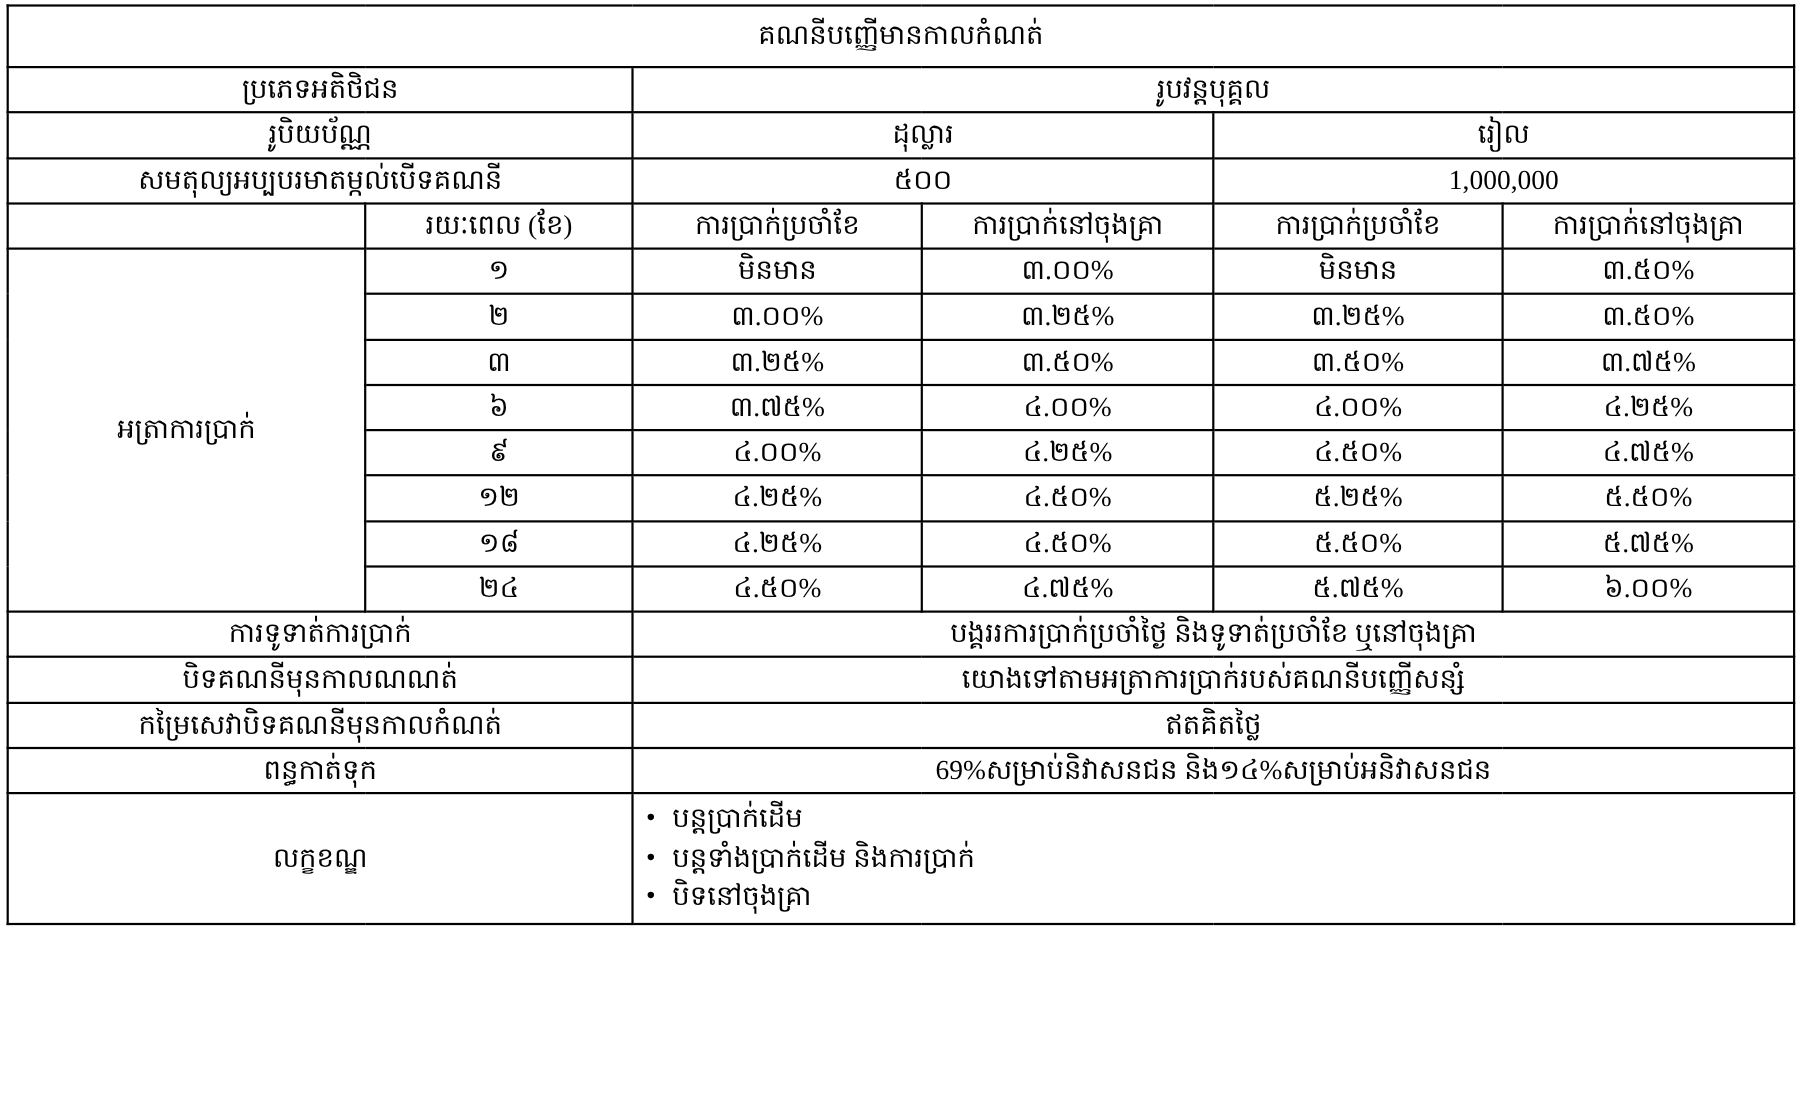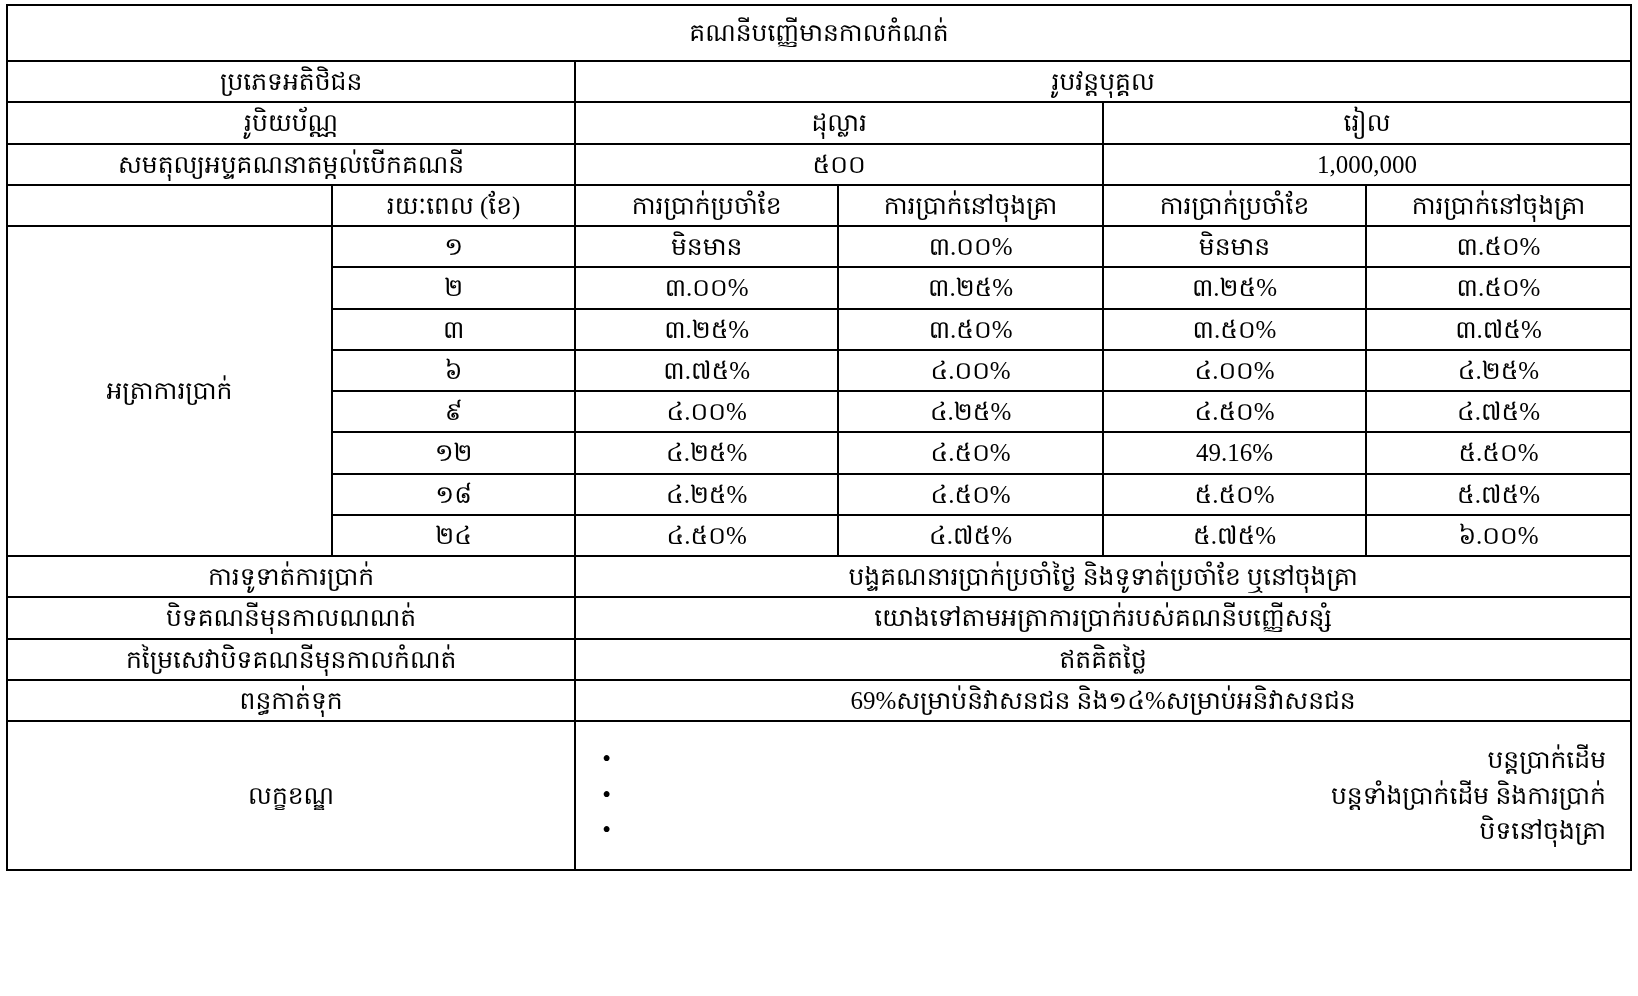--- a/index.html
+++ b/index.html
@@ -40,22 +40,22 @@
     padding-left: 12px;
     margin-left: 37px;
   }
   td.title {
     font-size: 26px;
   }
   td.tall {
     height: 46px;
   }
   .bullets {
-    text-align: right;
-    margin: 16px;
+    text-align: left;
+    margin: 1px;
     padding: 0;
     list-style: none;
   }
   .bullets li {
     position: relative;
     padding-left: 26px;
     font-size: 25px;
     line-height: 1.42;
   }
   .bullets li::before {
@@ -98,21 +98,21 @@
       <tr>
         <td class="left" colspan="2">ប្រភេទអតិថិជន</td>
         <td colspan="4">រូបវន្តបុគ្គល</td>
       </tr>
       <tr>
         <td class="left" colspan="2">រូបិយប័ណ្ណ</td>
         <td colspan="2">ដុល្លារ</td>
         <td colspan="2">រៀល</td>
       </tr>
       <tr>
-        <td class="left" colspan="2">សមតុល្យអប្ទគណនាតម្កល់បើកគណនី</td>
+        <td class="left" colspan="2">សមតុល្យអប្បបរមាតម្កល់បើទគណនី</td>
         <td colspan="2">៥០០</td>
         <td colspan="2">1,000,000</td>
       </tr>
       <tr>
         <td></td>
         <td>រយៈពេល (ខែ)</td>
         <td>ការប្រាក់ប្រចាំខែ</td>
         <td>ការប្រាក់នៅចុងគ្រា</td>
         <td>ការប្រាក់ប្រចាំខែ</td>
         <td>ការប្រាក់នៅចុងគ្រា</td>
@@ -151,41 +151,41 @@
         <td>៩</td>
         <td>៤.០០%</td>
         <td>៤.២៥%</td>
         <td>៤.៥០%</td>
         <td>៤.៧៥%</td>
       </tr>
       <tr>
         <td>១២</td>
         <td>៤.២៥%</td>
         <td>៤.៥០%</td>
-        <td>49.16%</td>
+        <td>៥.២៥%</td>
         <td>៥.៥០%</td>
       </tr>
       <tr>
         <td>១៨</td>
         <td>៤.២៥%</td>
         <td>៤.៥០%</td>
         <td>៥.៥០%</td>
         <td>៥.៧៥%</td>
       </tr>
       <tr>
         <td>២៤</td>
         <td>៤.៥០%</td>
         <td>៤.៧៥%</td>
         <td>៥.៧៥%</td>
         <td>៦.០០%</td>
       </tr>
 
       <tr>
         <td class="left" colspan="2">ការទូទាត់ការប្រាក់</td>
-        <td class="left" colspan="4">បង្ទគណនារប្រាក់ប្រចាំថ្ងៃ និងទូទាត់ប្រចាំខែ ឬនៅចុងគ្រា</td>
+        <td class="left" colspan="4">បង្គររការប្រាក់ប្រចាំថ្ងៃ និងទូទាត់ប្រចាំខែ ឬនៅចុងគ្រា</td>
       </tr>
       <tr>
         <td class="left" colspan="2">បិទគណនីមុនកាលណណត់</td>
         <td class="left" colspan="4">យោងទៅតាមអត្រាការប្រាក់របស់គណនីបញ្ញើសន្សំ</td>
       </tr>
       <tr>
         <td class="left" colspan="2">កម្រៃសេវាបិទគណនីមុនកាលកំណត់</td>
         <td class="left" colspan="4">ឥតគិតថ្លៃ</td>
       </tr>
       <tr>

